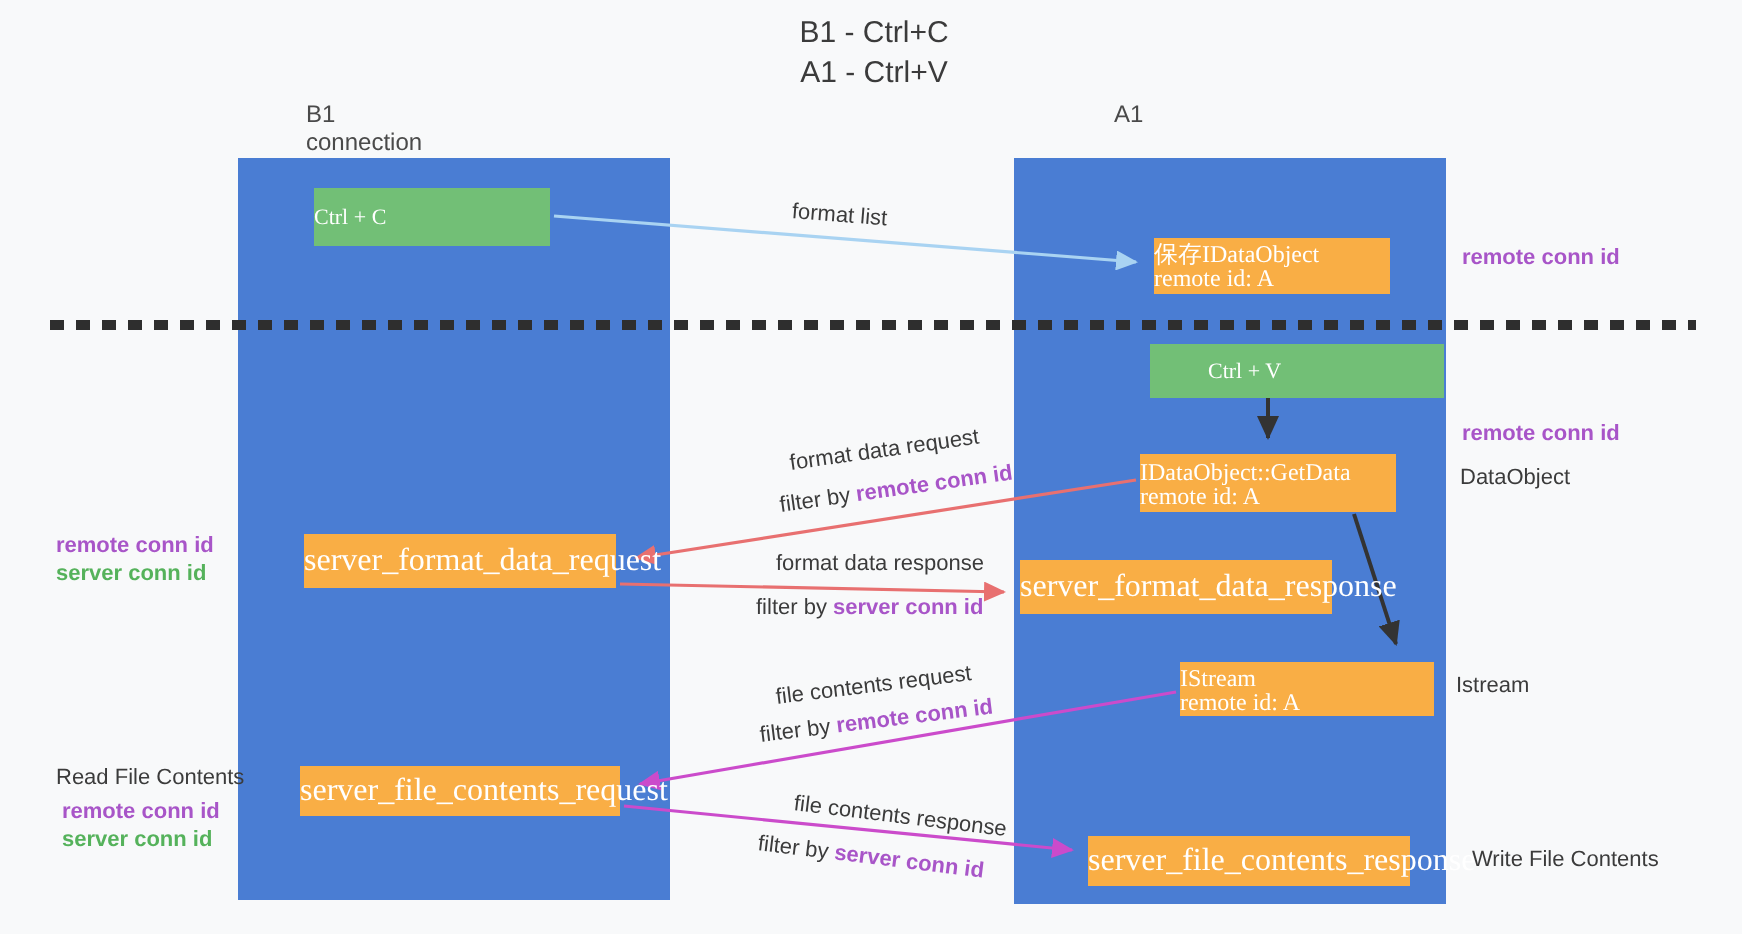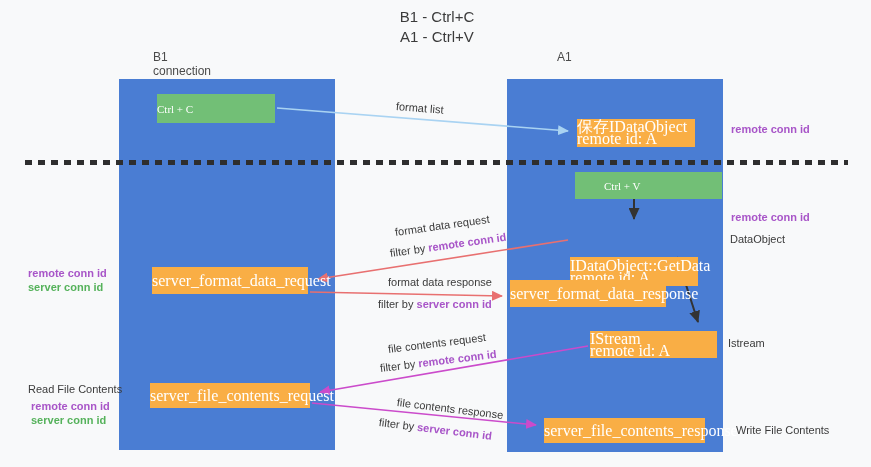--- a/index.html
+++ b/index.html
@@ -9,21 +9,21 @@
          font-size:15px;line-height:20px;color:#3b3b3b;}
   .col-header{position:absolute;width:120px;text-align:left;font-size:12px;
               line-height:14px;color:#4a4a4a;}
   .panel{position:absolute;background:var(--panel-blue);}
   .dashed-sep{position:absolute;left:25px;top:160px;width:823px;height:5px;
               background:repeating-linear-gradient(90deg,#2e2e2e 0 7px,transparent 7px 13px);}
   .node{position:absolute;display:flex;flex-direction:column;align-items:flex-start;
         justify-content:center;color:#fff;text-align:center;font-family:Liberation Serif, serif;}
   .node.green{background:var(--node-green);font-size:11px;}
   .node.orange{background:var(--node-orange);font-size:16px;}
-  .node.two-line{font-size:16px;line-height:12px;}
+  .node.two-line{font-size:12px;line-height:12px;}
   .side-label{position:absolute;font-size:11px;color:#3b3b3b;white-space:nowrap;}
   .purple{color:var(--text-purple);font-weight:bold;}
   .greenlbl{color:var(--text-green);font-weight:bold;}
   .flow-label{position:absolute;font-size:11px;color:#3b3b3b;white-space:nowrap;
               transform-origin:left center;}
   svg.arrows{position:absolute;left:0;top:0;pointer-events:none;}
 </style>
 </head>
 <body>
 
@@ -77,21 +77,21 @@
 
   <div class="node orange two-line" style="left:577px;top:119px;width:118px;height:28px;">
     <span>保存IDataObject</span>
     <span>remote id: A</span>
   </div>
 
   <div class="node green" style="left:575px;top:172px;width:118px;height:27px;padding-left:29px;">
     <span>Ctrl + V</span>
   </div>
 
-  <div class="node orange two-line" style="left:570px;top:227px;width:128px;height:29px;margin-top:30px;">
+  <div class="node orange two-line" style="left:570px;top:227px;width:128px;height:29px;">
     <span>IDataObject::GetData</span>
     <span>remote id: A</span>
   </div>
 
   <div class="node orange" style="left:152px;top:267px;width:156px;height:27px;">
     <span>server_format_data_request</span>
   </div>
 
   <div class="node orange" style="left:510px;top:280px;width:156px;height:27px;">
     <span>server_format_data_response</span>

